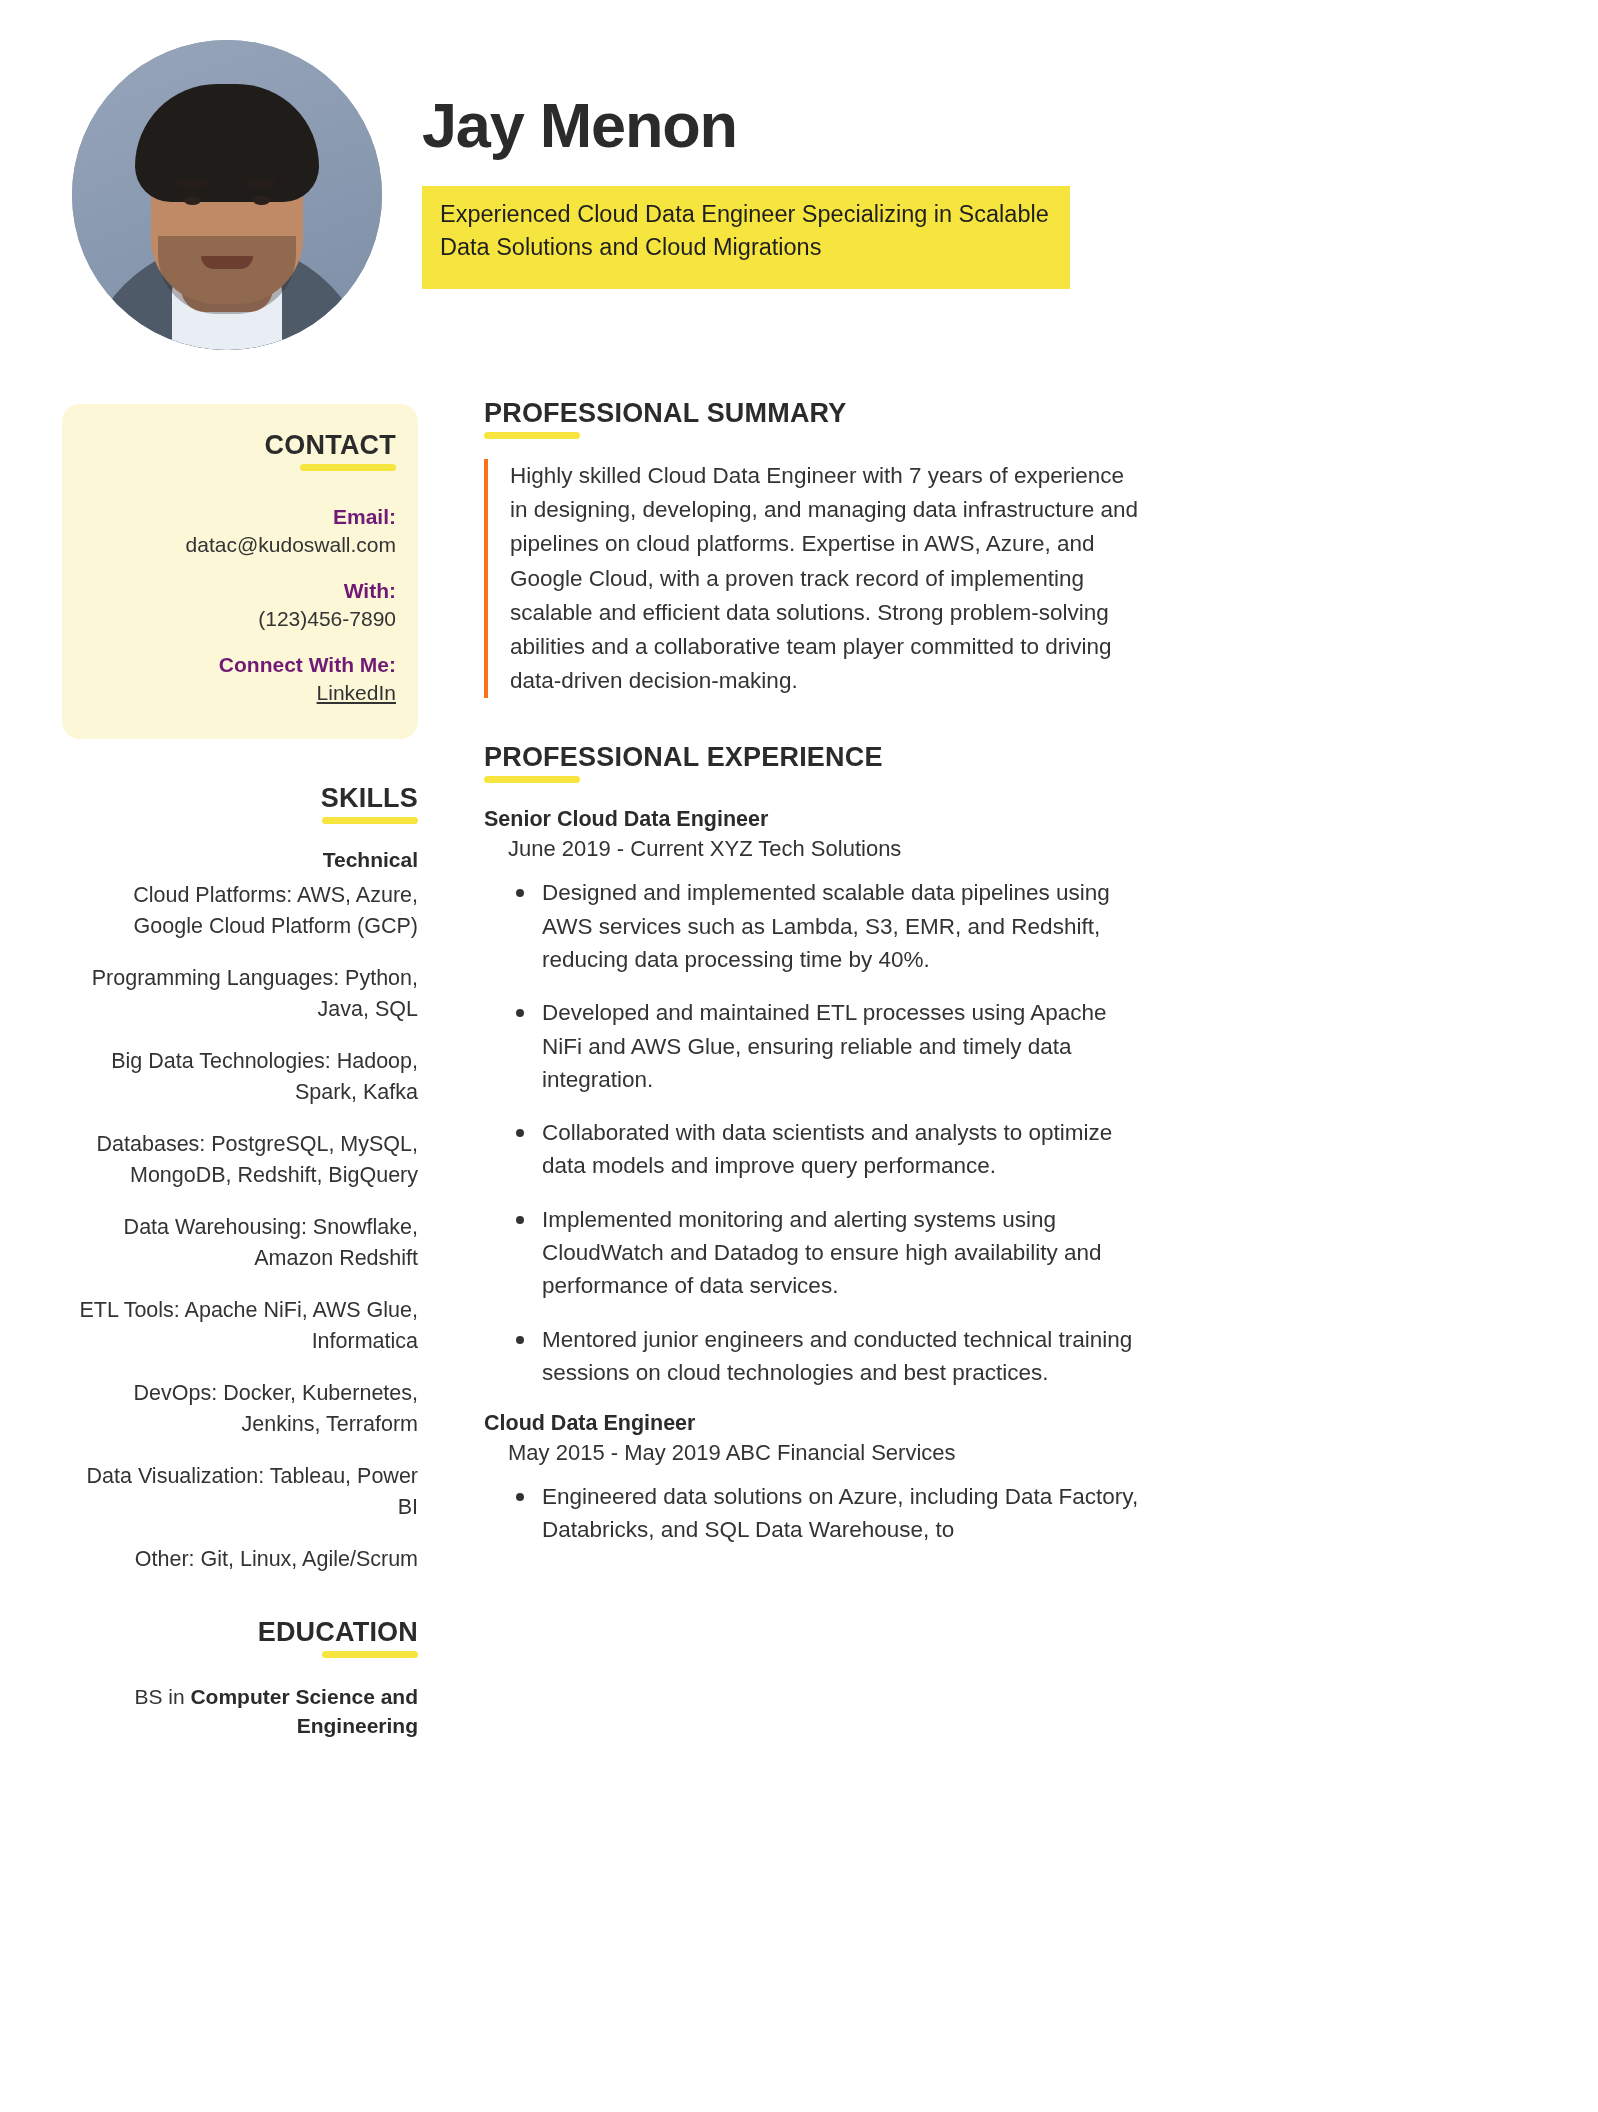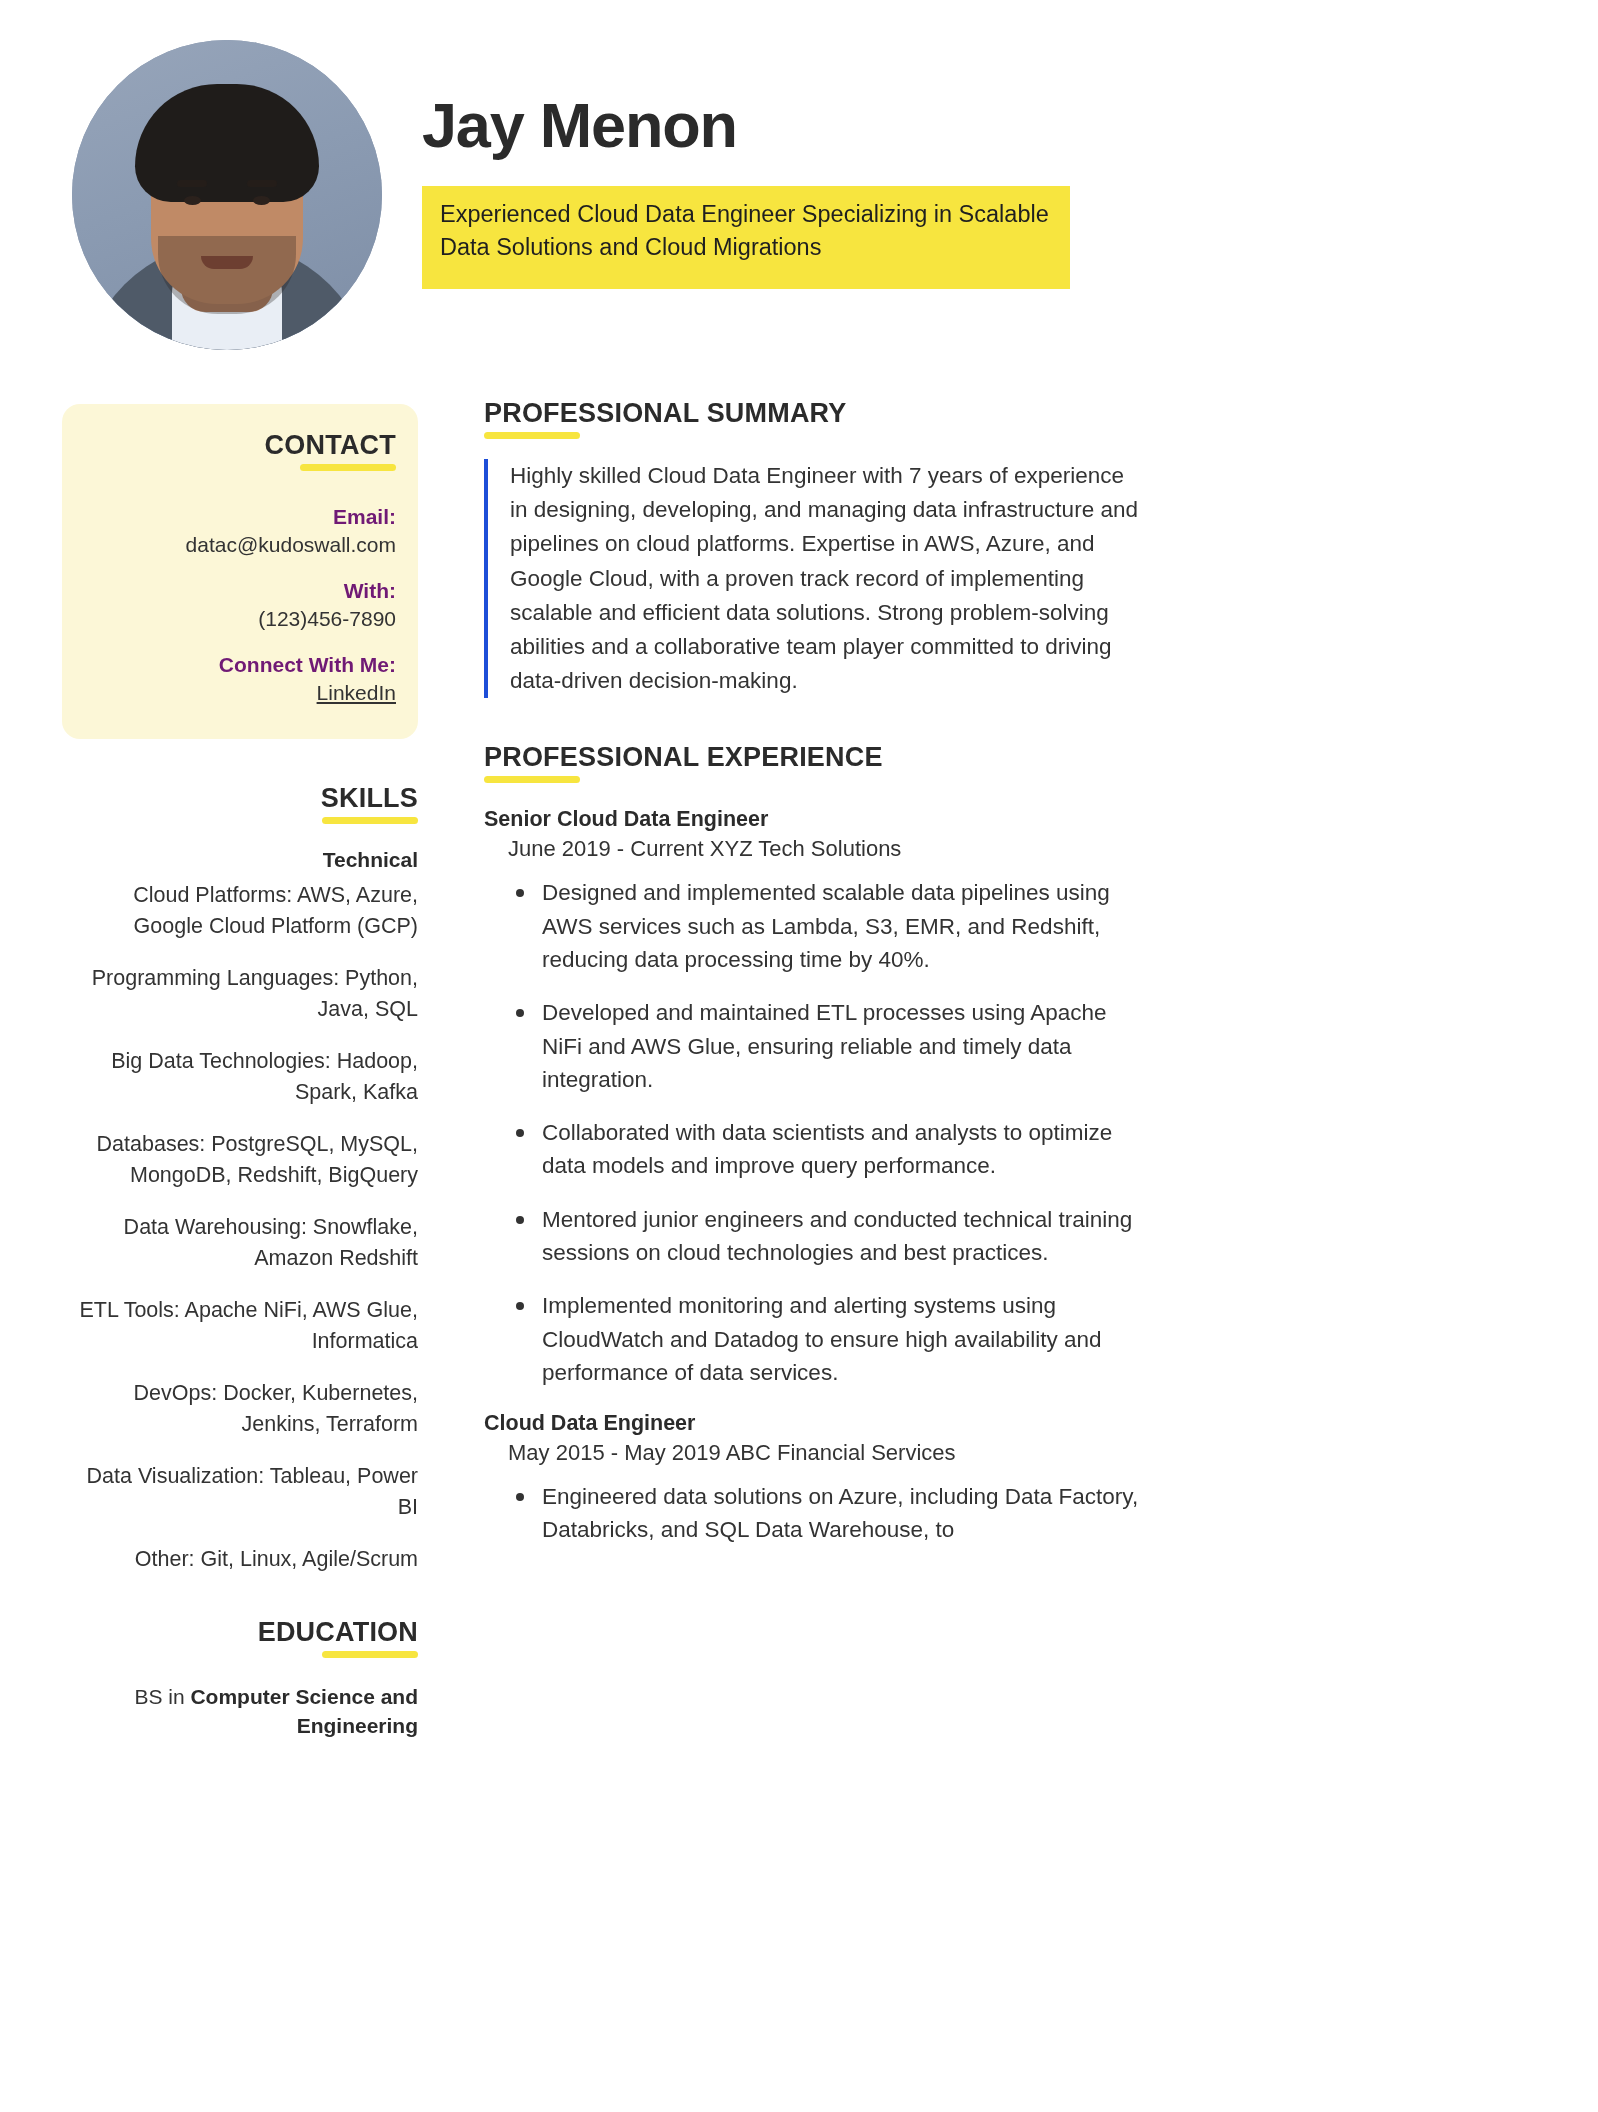--- a/index.html
+++ b/index.html
@@ -234,21 +234,21 @@
     font-size: 21px;
     line-height: 1.4;
     color: #333333;
     margin-top: 22px;
   }
   .edu-item b { font-weight: 700; color: #2b2b2b; }
 
   
   .summary-block { padding-top: 8px; }
   .summary-body {
-    border-left: 4px solid #1d4ed8;
+    border-left: 4px solid #f97316;
     padding-left: 22px;
     margin-top: 18px;
     font-size: 22.5px;
     line-height: 1.52;
     color: #333333;
     max-width: 660px;
   }
 
   
   .exp-block { margin-top: 44px; }
@@ -390,22 +390,22 @@
           <span class="rule"></span>
         </div>
 
         <div class="job">
           <div class="job-title">Senior Cloud Data Engineer</div>
           <div class="job-meta">June 2019 - Current XYZ Tech Solutions</div>
           <ul class="bullets">
             <li>Designed and implemented scalable data pipelines using AWS services such as Lambda, S3, EMR, and Redshift, reducing data processing time by 40%.</li>
             <li>Developed and maintained ETL processes using Apache NiFi and AWS Glue, ensuring reliable and timely data integration.</li>
             <li>Collaborated with data scientists and analysts to optimize data models and improve query performance.</li>
+            <li>Implemented monitoring and alerting systems using CloudWatch and Datadog to ensure high availability and performance of data services.</li>
             <li>Mentored junior engineers and conducted technical training sessions on cloud technologies and best practices.</li>
-            <li>Implemented monitoring and alerting systems using CloudWatch and Datadog to ensure high availability and performance of data services.</li>
           </ul>
         </div>
 
         <div class="job">
           <div class="job-title">Cloud Data Engineer</div>
           <div class="job-meta">May 2015 - May 2019 ABC Financial Services</div>
           <ul class="bullets">
             <li>Engineered data solutions on Azure, including Data Factory, Databricks, and SQL Data Warehouse, to</li>
           </ul>
         </div>

